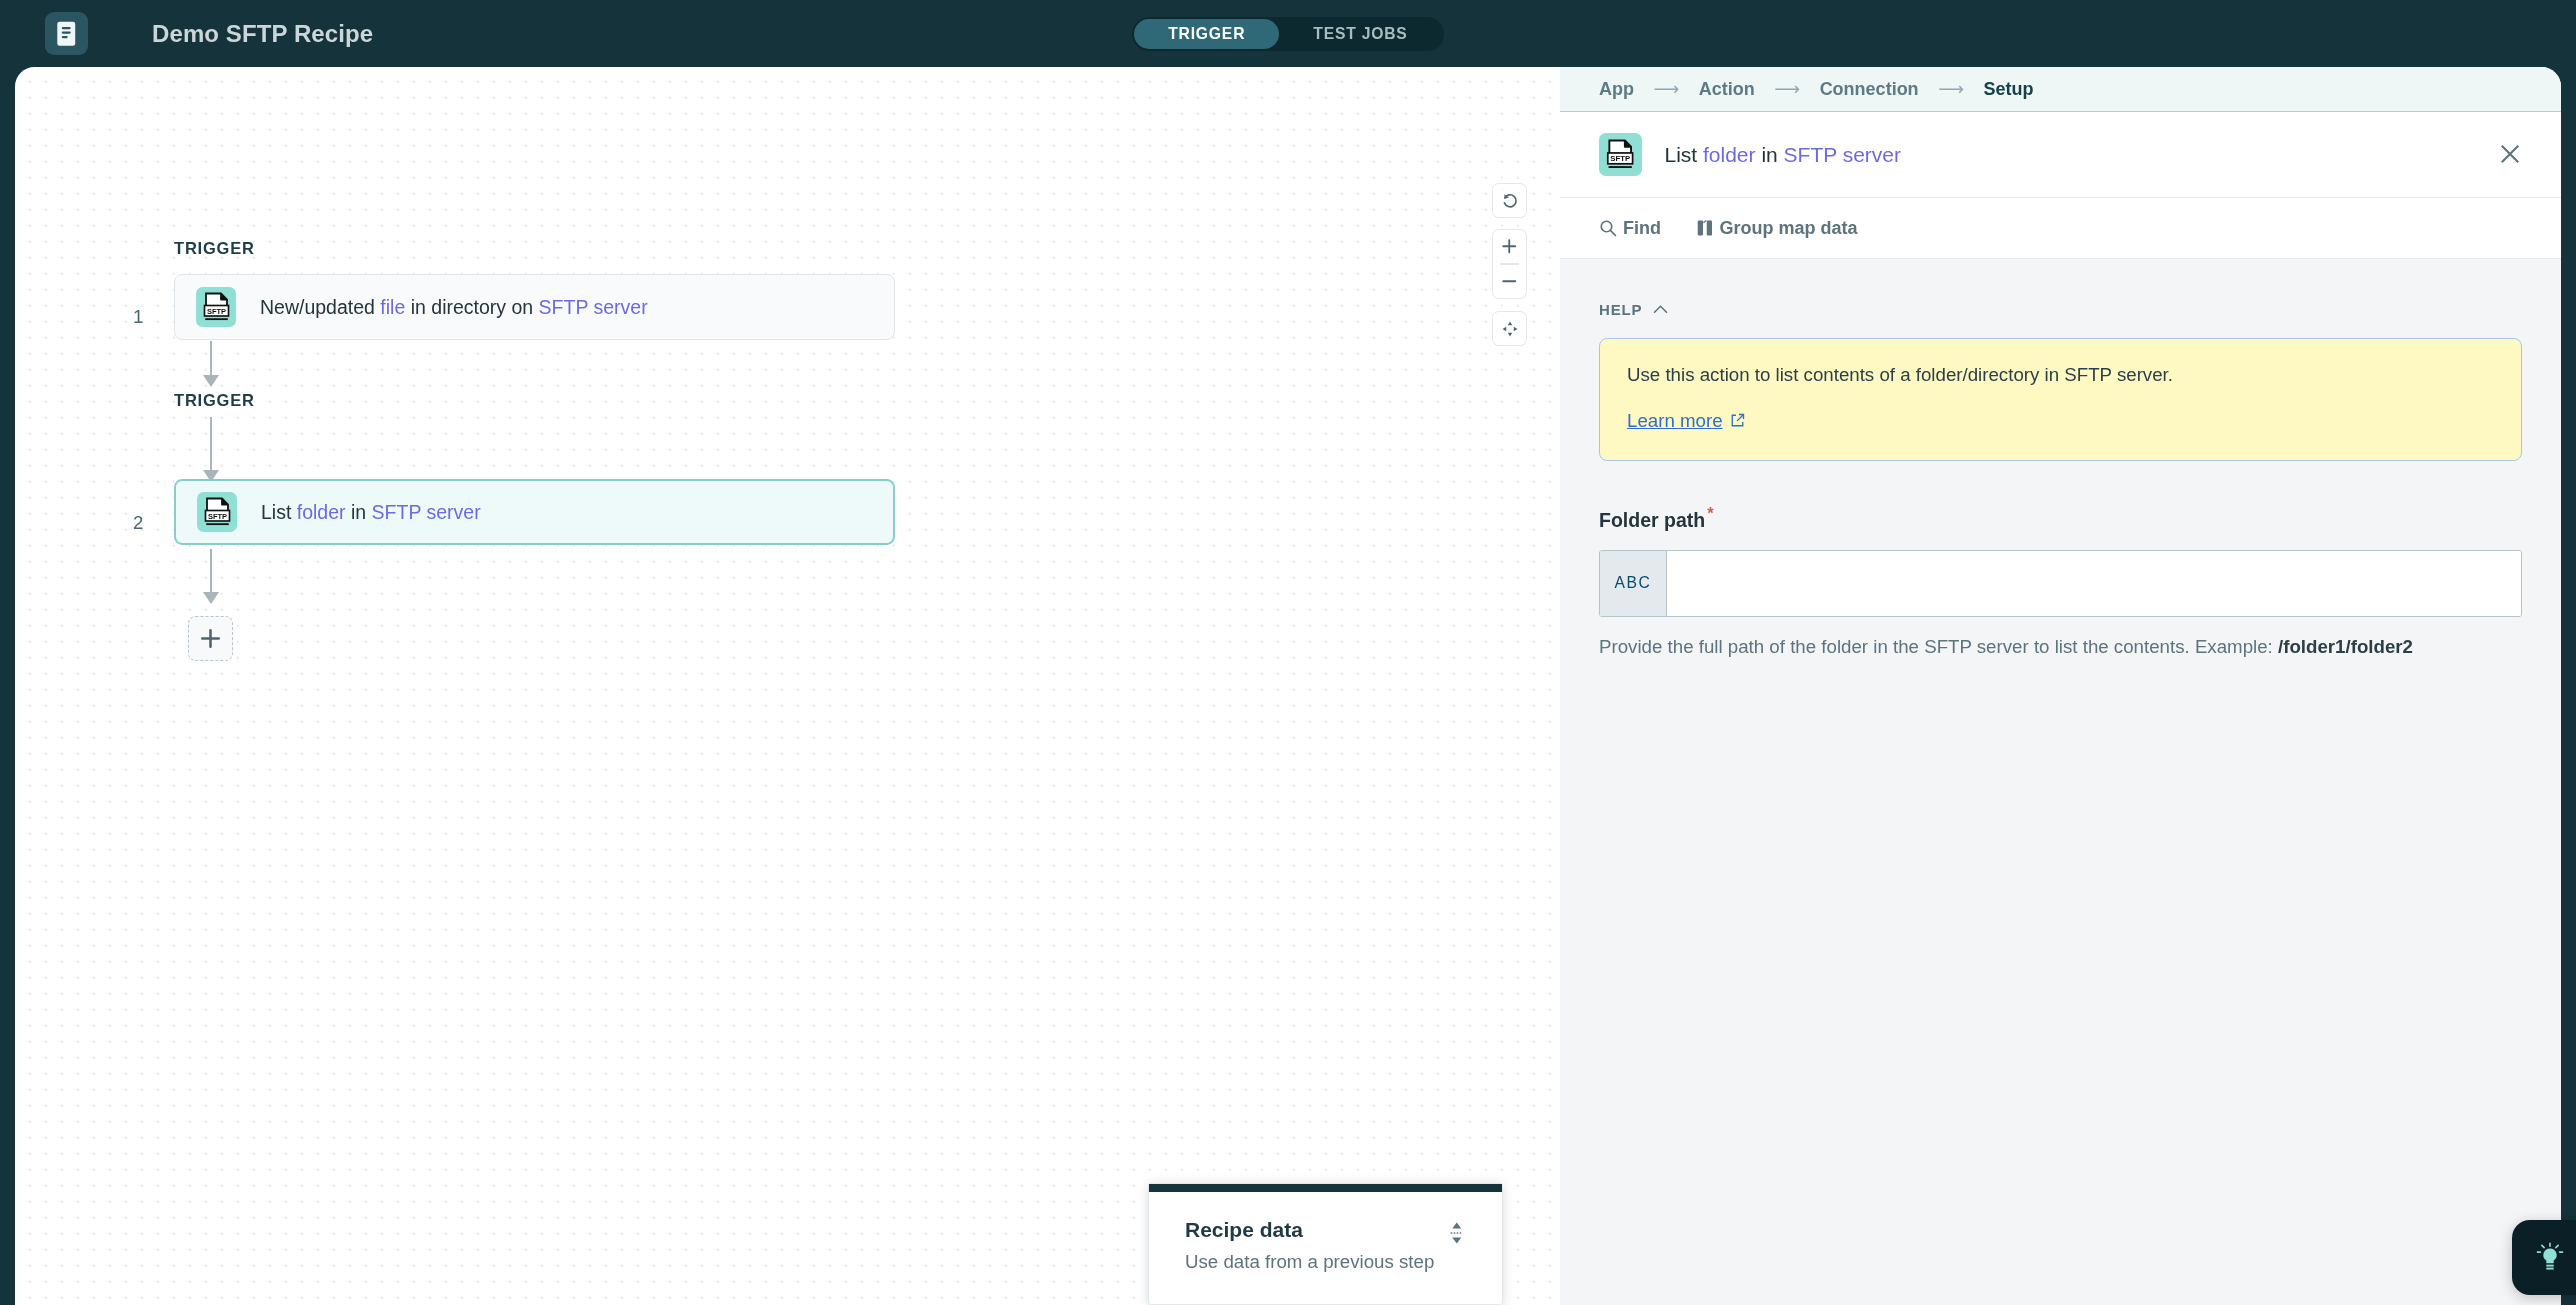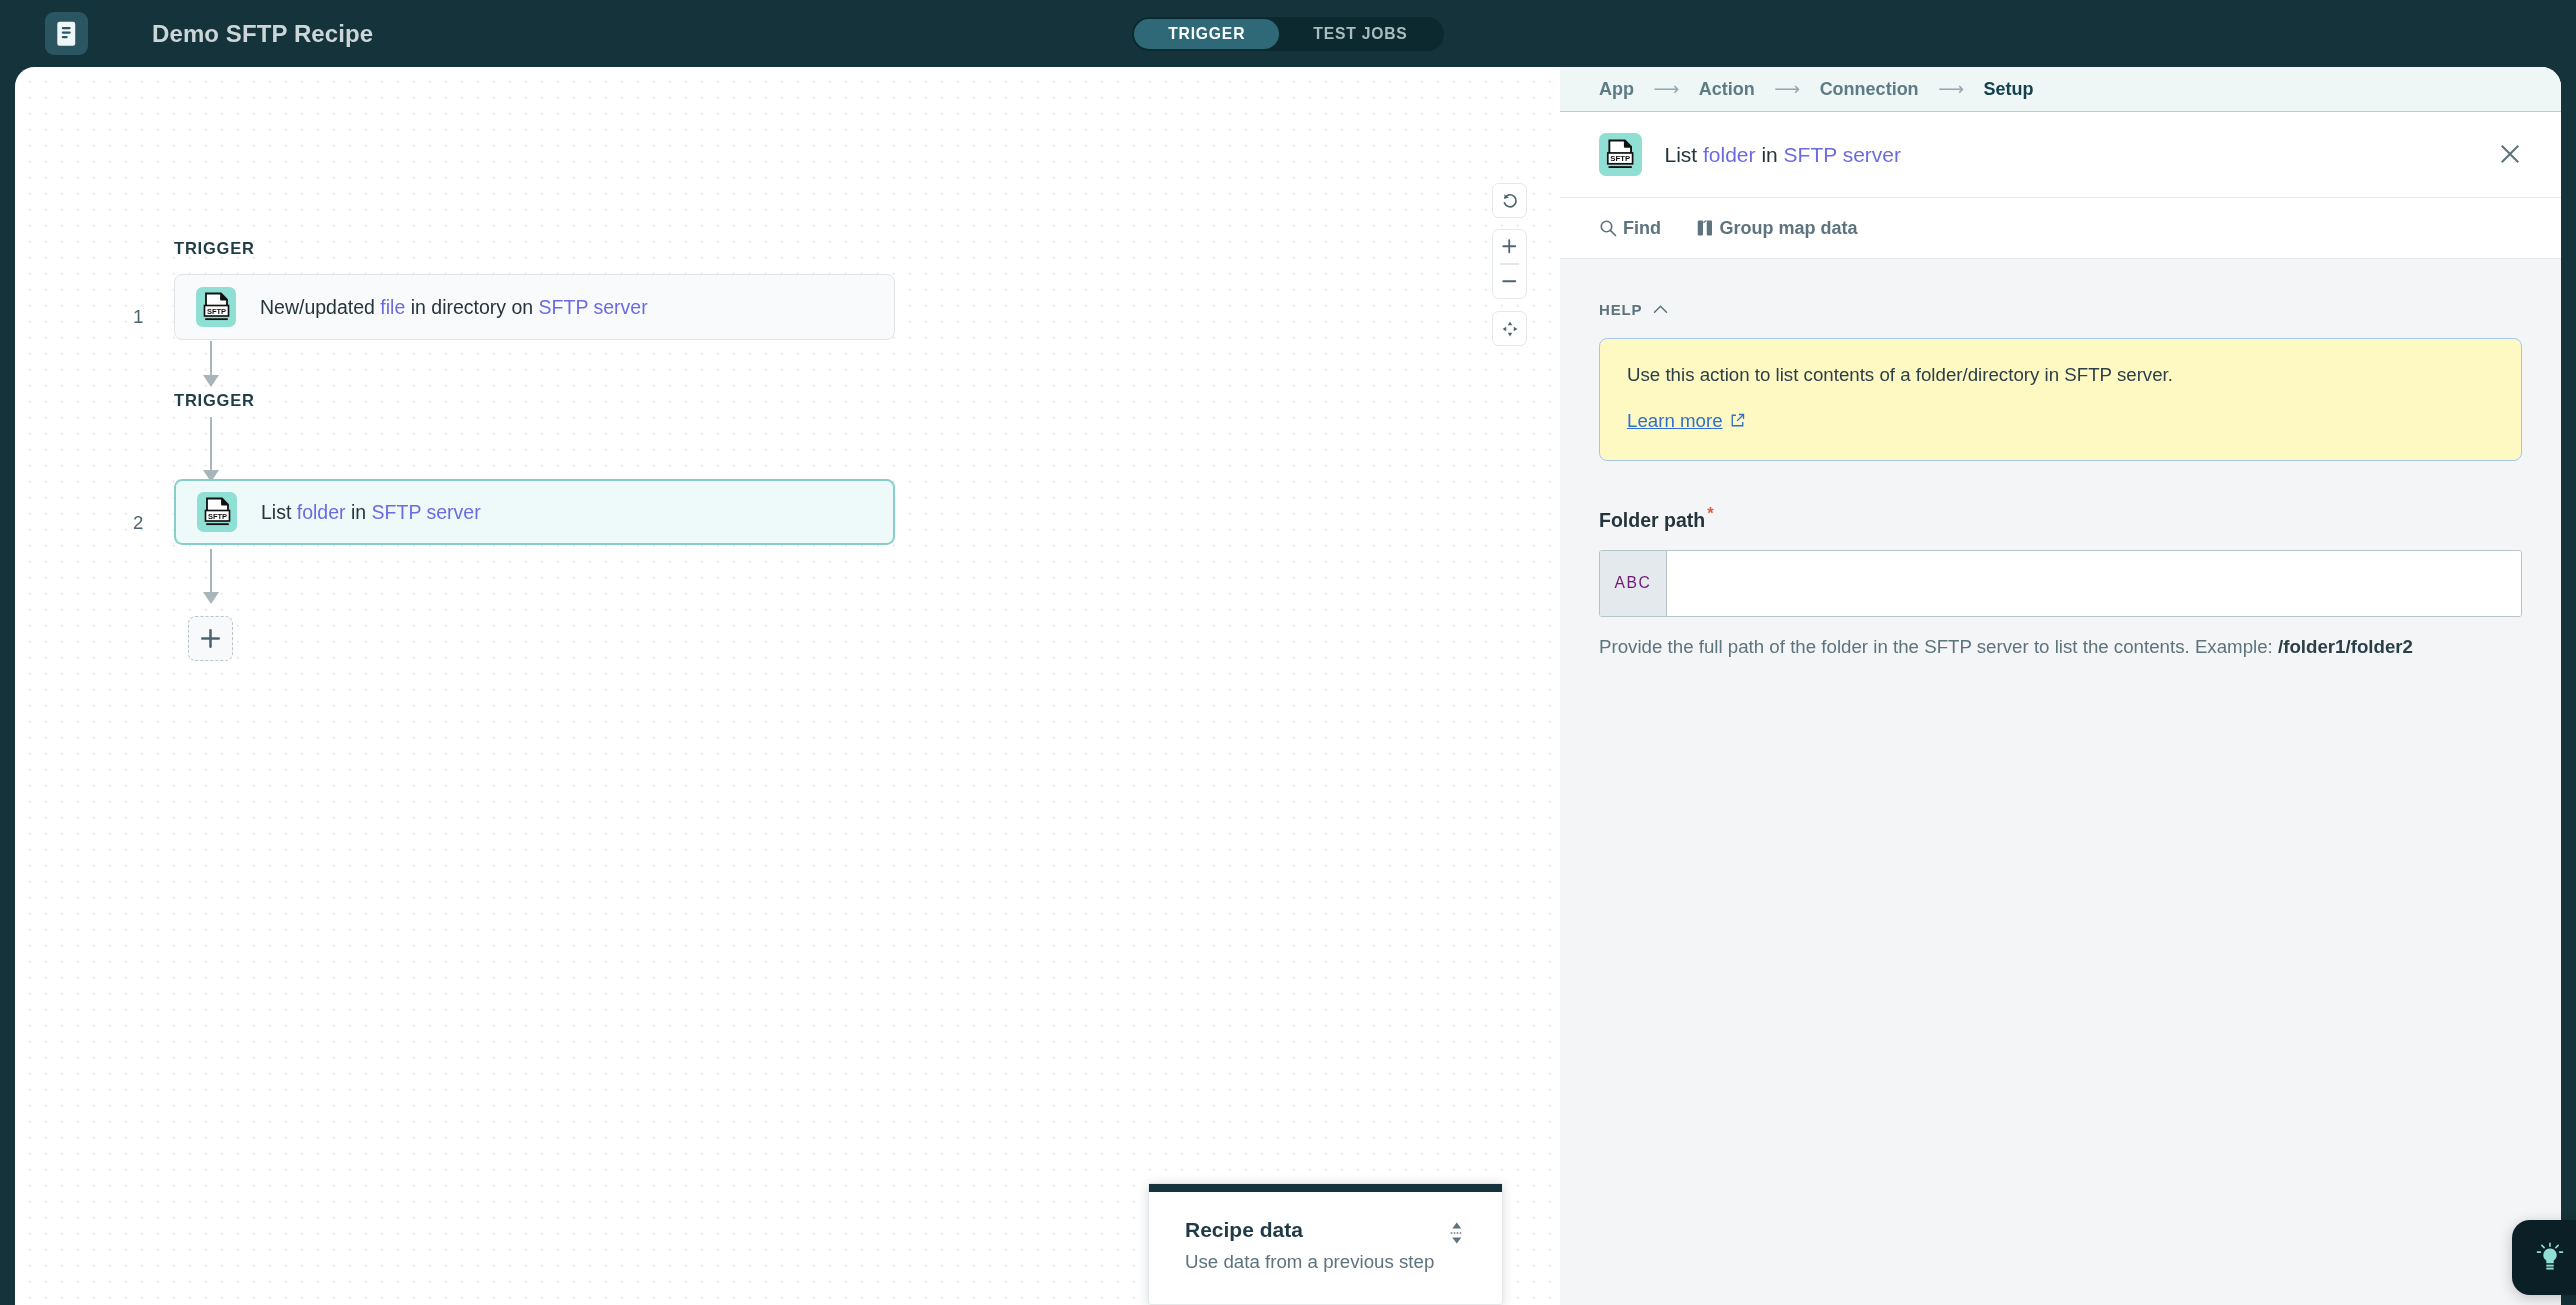--- a/index.html
+++ b/index.html
@@ -177,21 +177,21 @@
     margin-top: 43px; font-size: 19.5px; color: #24353d; font-weight: bold;
   }
   .req { color: #e0593b; font-size: 16.5px; vertical-align: super; margin-left: 2.2px; }
   .field-row {
     margin-top: 18px; display: flex; height: 67px;
     border: 1.5px solid #b7c2c9; border-radius: 3px; overflow: hidden; background: #fff;
   }
   .field-abc {
     width: 67px; background: #e3e9ed; border-right: 1.5px solid #b7c2c9;
     display: flex; align-items: center; justify-content: center;
-    font-size: 15.7px; color: #701a75; letter-spacing: 1.5px;
+    font-size: 15.7px; color: #0c4a6e; letter-spacing: 1.5px;
   }
   .field-input {
     flex: 1; border: none; outline: none; font-size: 18.7px; padding: 0 15px;
     font-family: "Liberation Sans", sans-serif; color: #24353d; background: #fff;
     resize: none;
   }
   .field-hint { margin-top: 19.5px; font-size: 18.7px; color: #5d737e; }
   .field-hint b { color: #2b3f49; }
 
   .fab {

